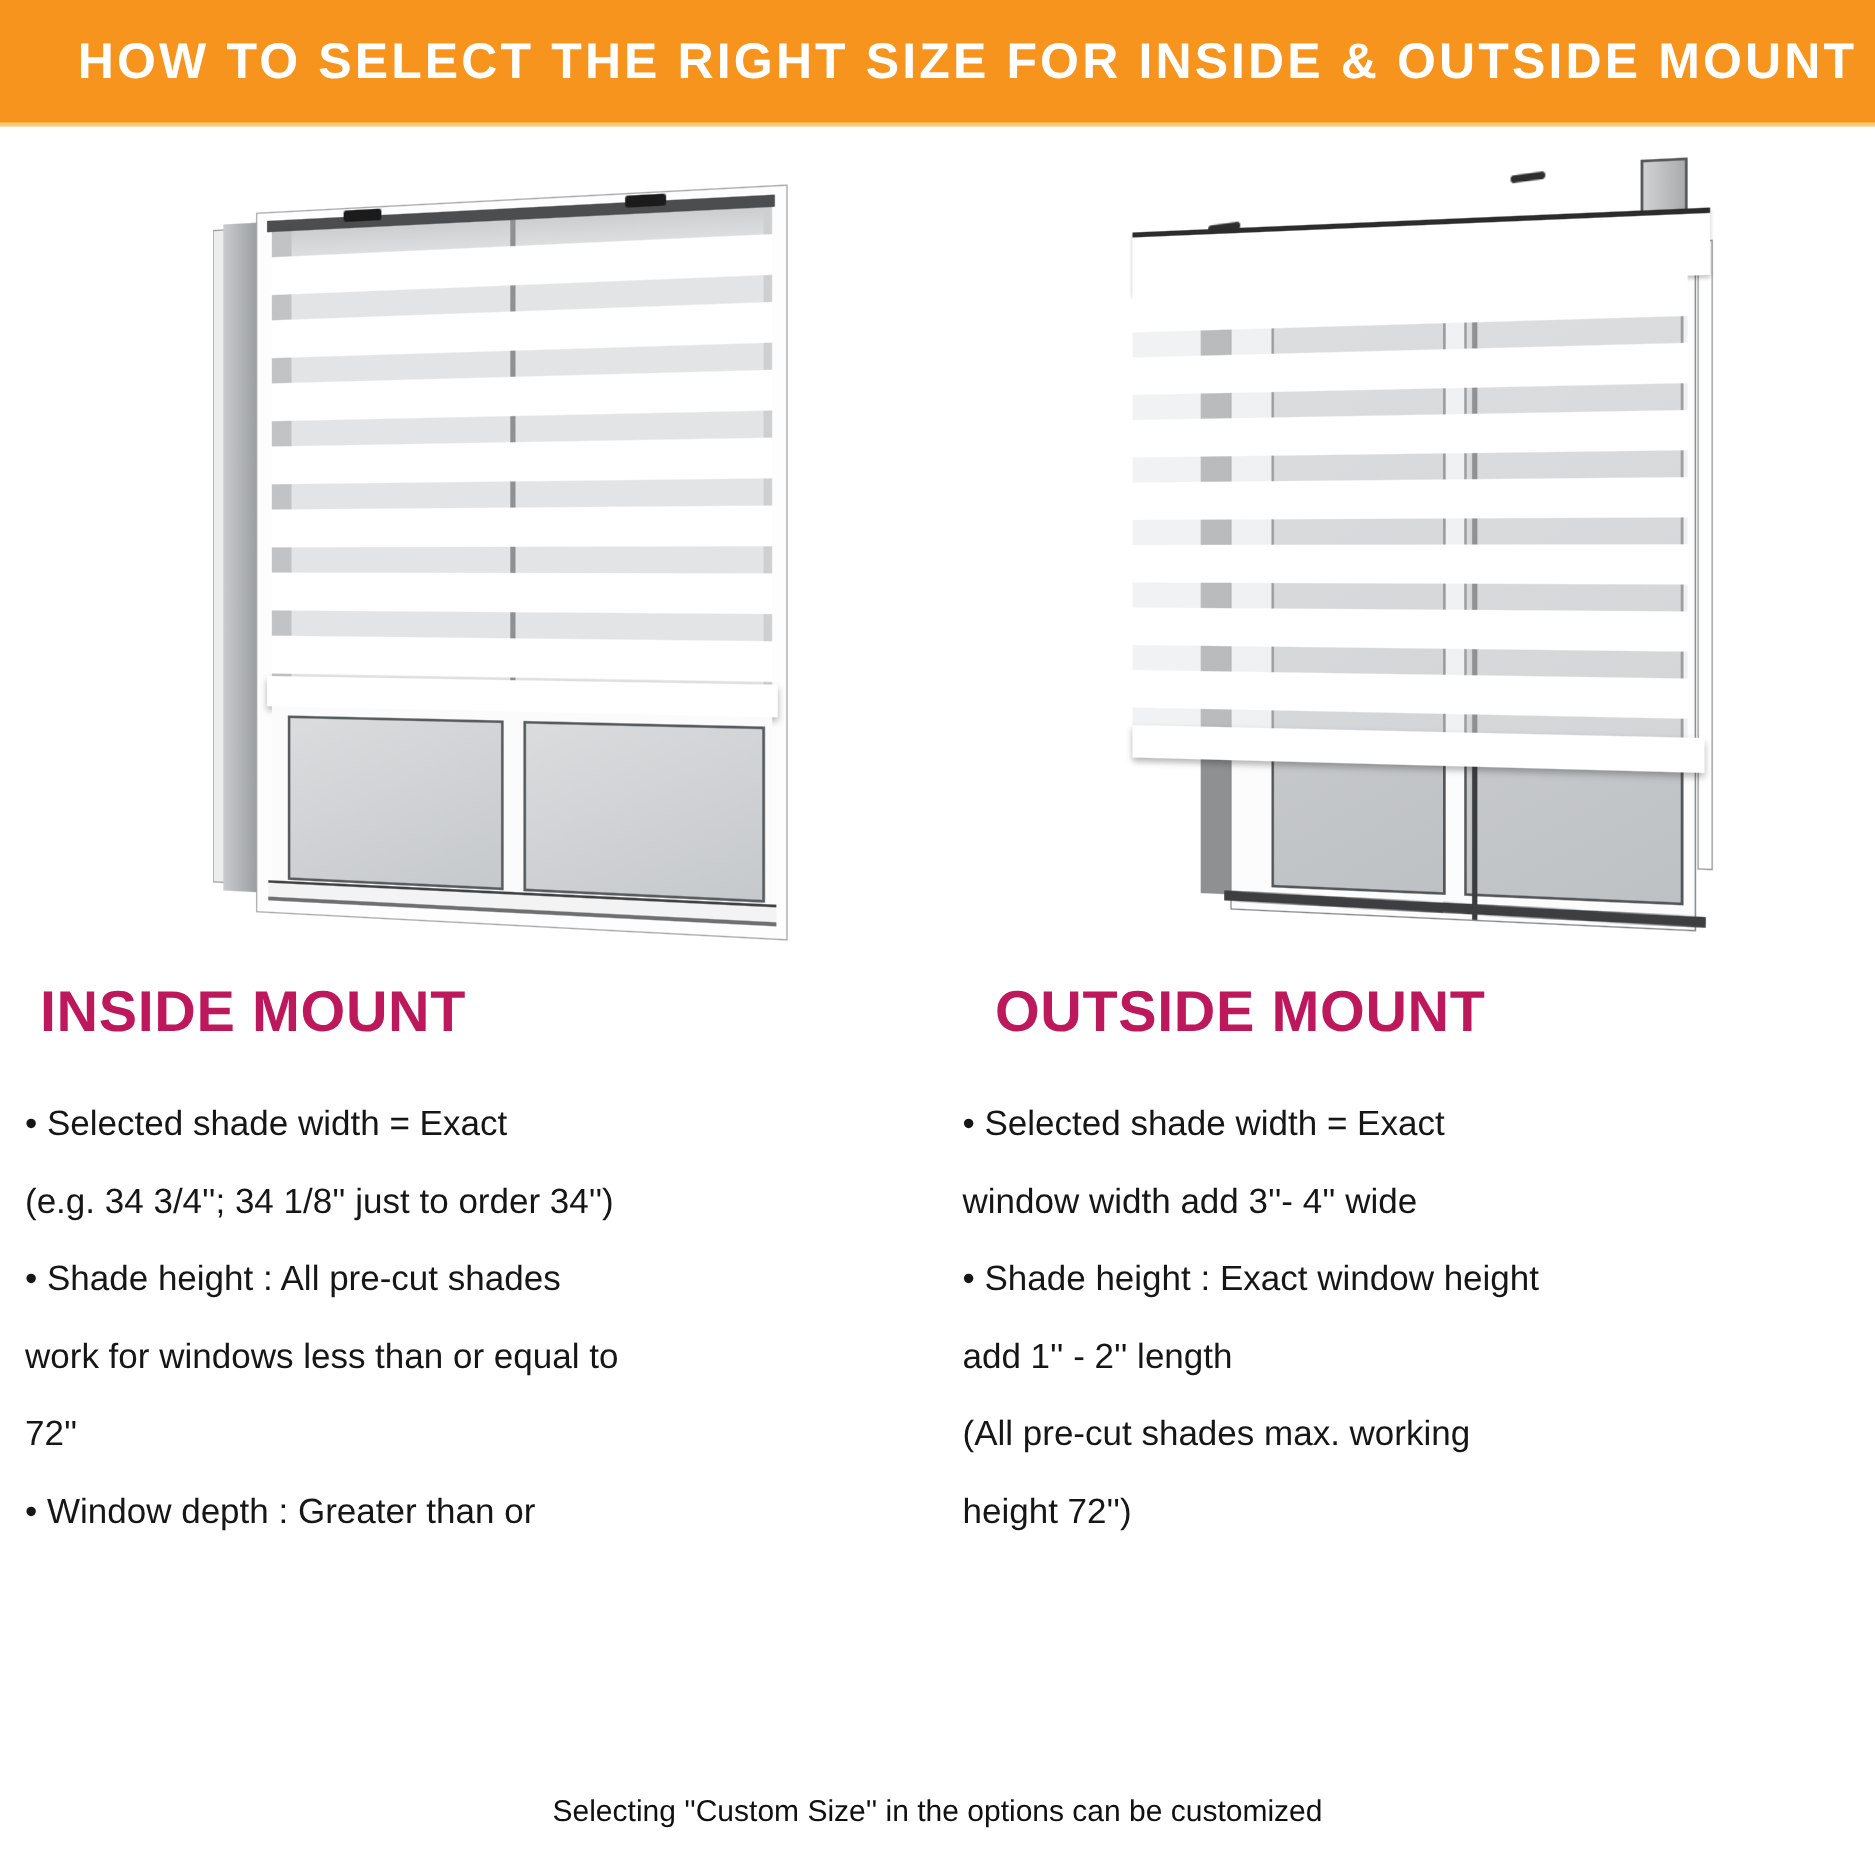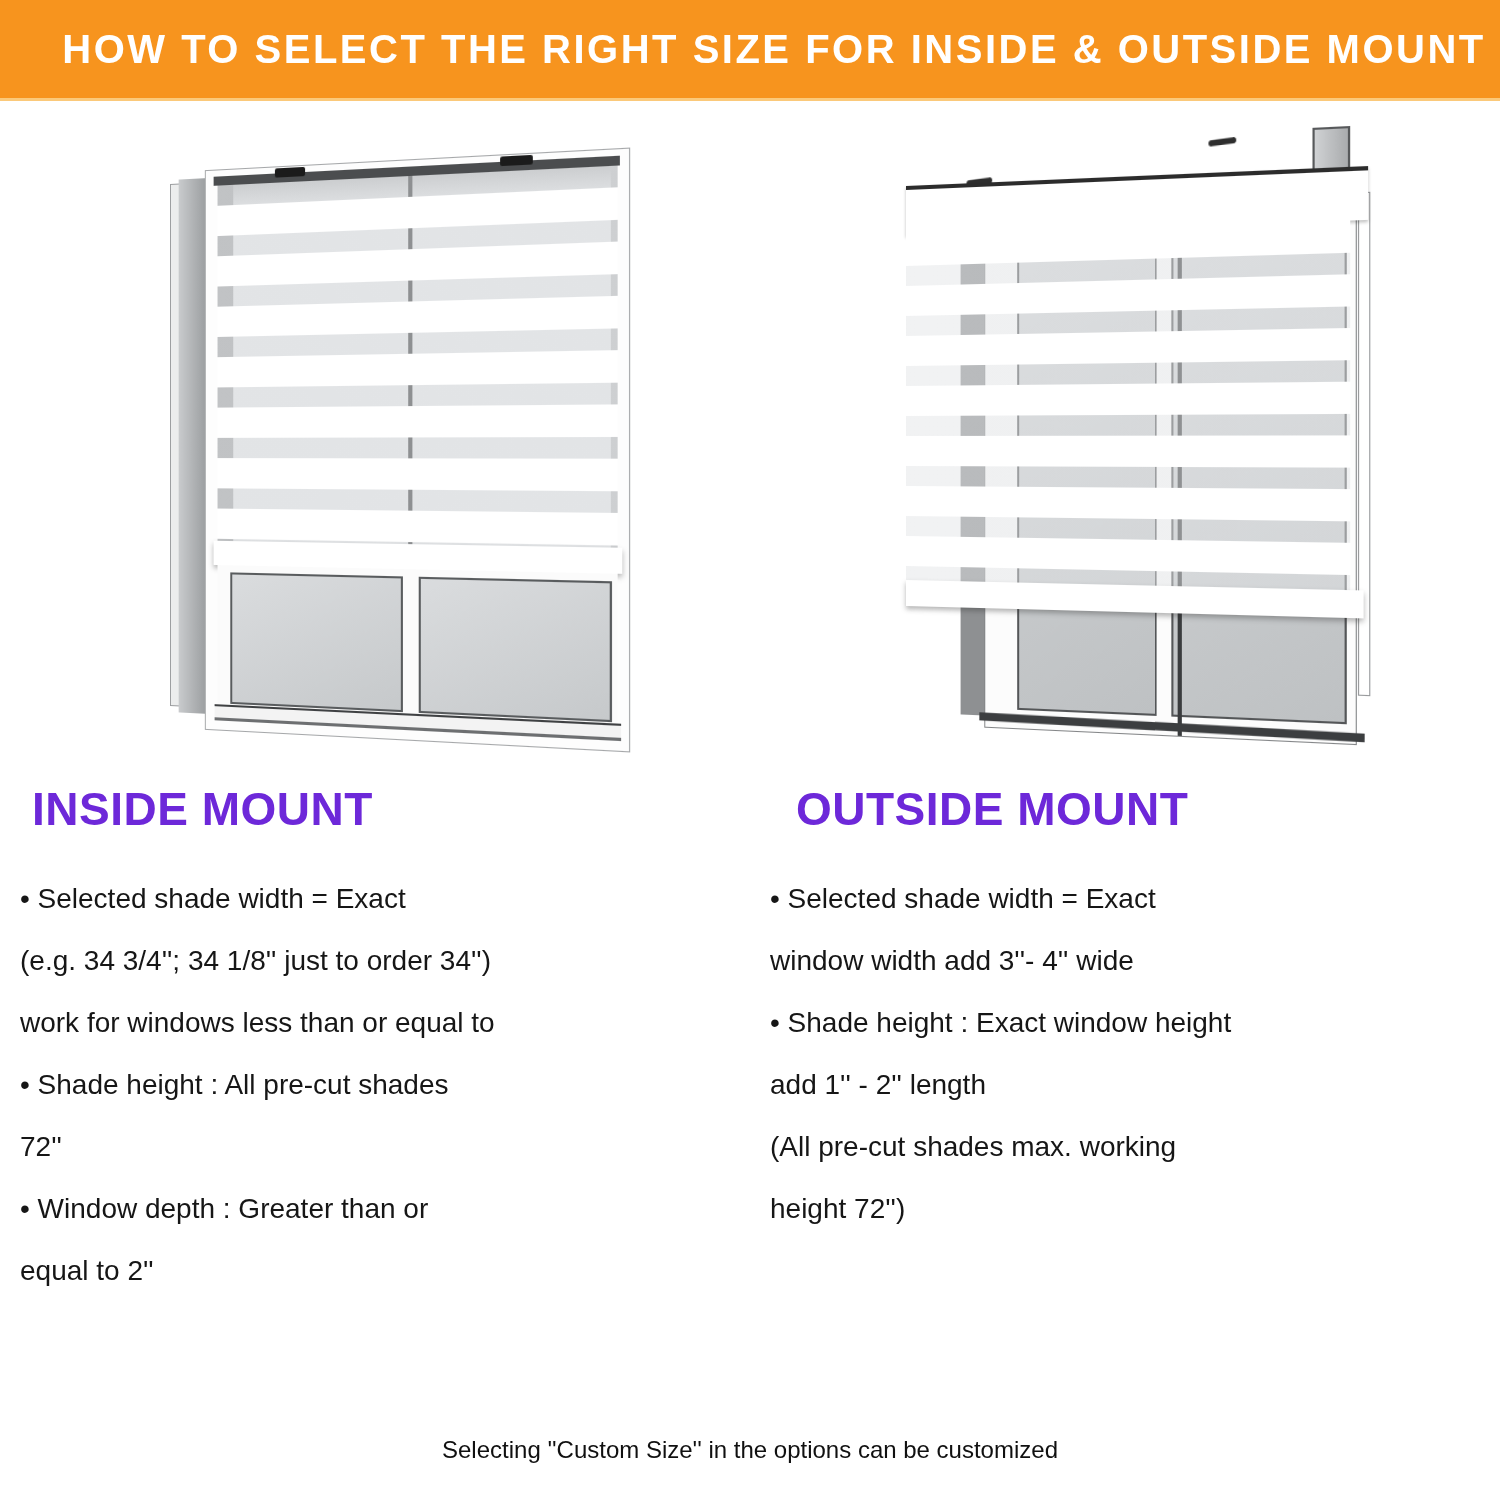--- a/index.html
+++ b/index.html
@@ -88,21 +88,21 @@
               background:repeating-linear-gradient(180deg,
                 #ffffff 0 30px, rgba(227,229,231,0.5) 30px 50px); }
   .bottombar2 { left:0; right:-12px; top:394px; height:26px; background:#ffffff;
                 box-shadow:0 3px 5px rgba(40,40,40,0.35); }
 
   
   .col { position:absolute; width:720px; }
   #col-inside  { left:20px;  top:782px; }
   #col-outside { left:770px; top:782px; }
   .mount-heading {
-    font-size:46px; font-weight:bold; color:#6d28d9; letter-spacing:0.5px;
+    font-size:46px; font-weight:bold; color:#be185d; letter-spacing:0.5px;
     margin:0 0 32px 12px; white-space:nowrap;
   }
   #col-outside .mount-heading { margin-left:26px; }
   .line { font-size:28px; line-height:62px; white-space:nowrap; color:#161616; }
 
   
   .footer {
     position:absolute; left:0; right:0; top:1436px; text-align:center;
     font-size:24px; color:#101010;
   }
@@ -166,25 +166,24 @@
         <div class="stripes2"></div>
         <div class="bottombar2"></div>
       </div>
     </div>
   </div>
 
   <div class="col" id="col-inside">
     <div class="mount-heading">INSIDE MOUNT</div>
     <div class="line">•  Selected shade width = Exact</div>
     <div class="line">(e.g. 34 3/4''; 34 1/8'' just to order 34'')</div>
+    <div class="line">•  Shade height : All pre-cut shades</div>
     <div class="line">work for windows less than or equal to</div>
-    <div class="line">•  Shade height : All pre-cut shades</div>
     <div class="line">72''</div>
     <div class="line">•  Window depth : Greater than or</div>
-    <div class="line">equal to 2''</div>
   </div>
 
   <div class="col" id="col-outside">
     <div class="mount-heading">OUTSIDE MOUNT</div>
     <div class="line">•  Selected shade width = Exact</div>
     <div class="line">window width add 3''- 4'' wide</div>
     <div class="line">•  Shade height : Exact window height</div>
     <div class="line">add 1'' - 2'' length</div>
     <div class="line">(All pre-cut shades max. working</div>
     <div class="line">height 72'')</div>

